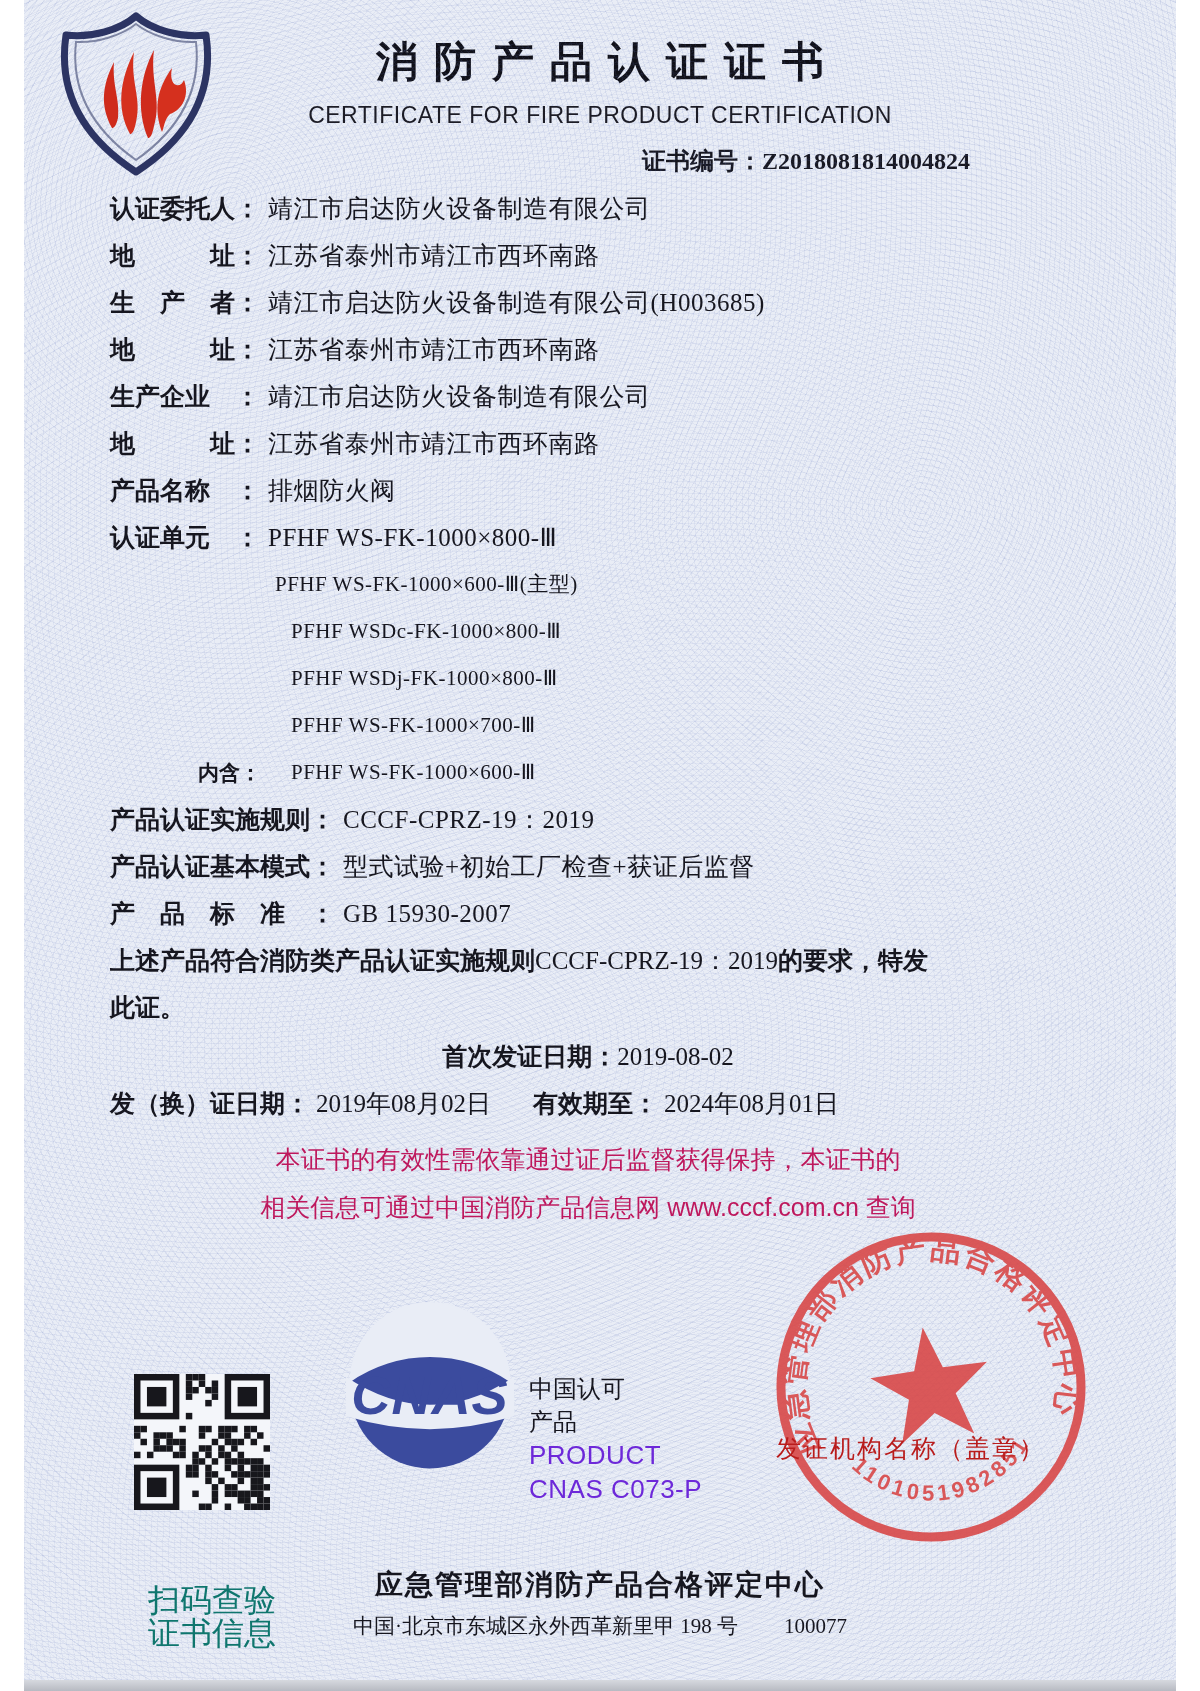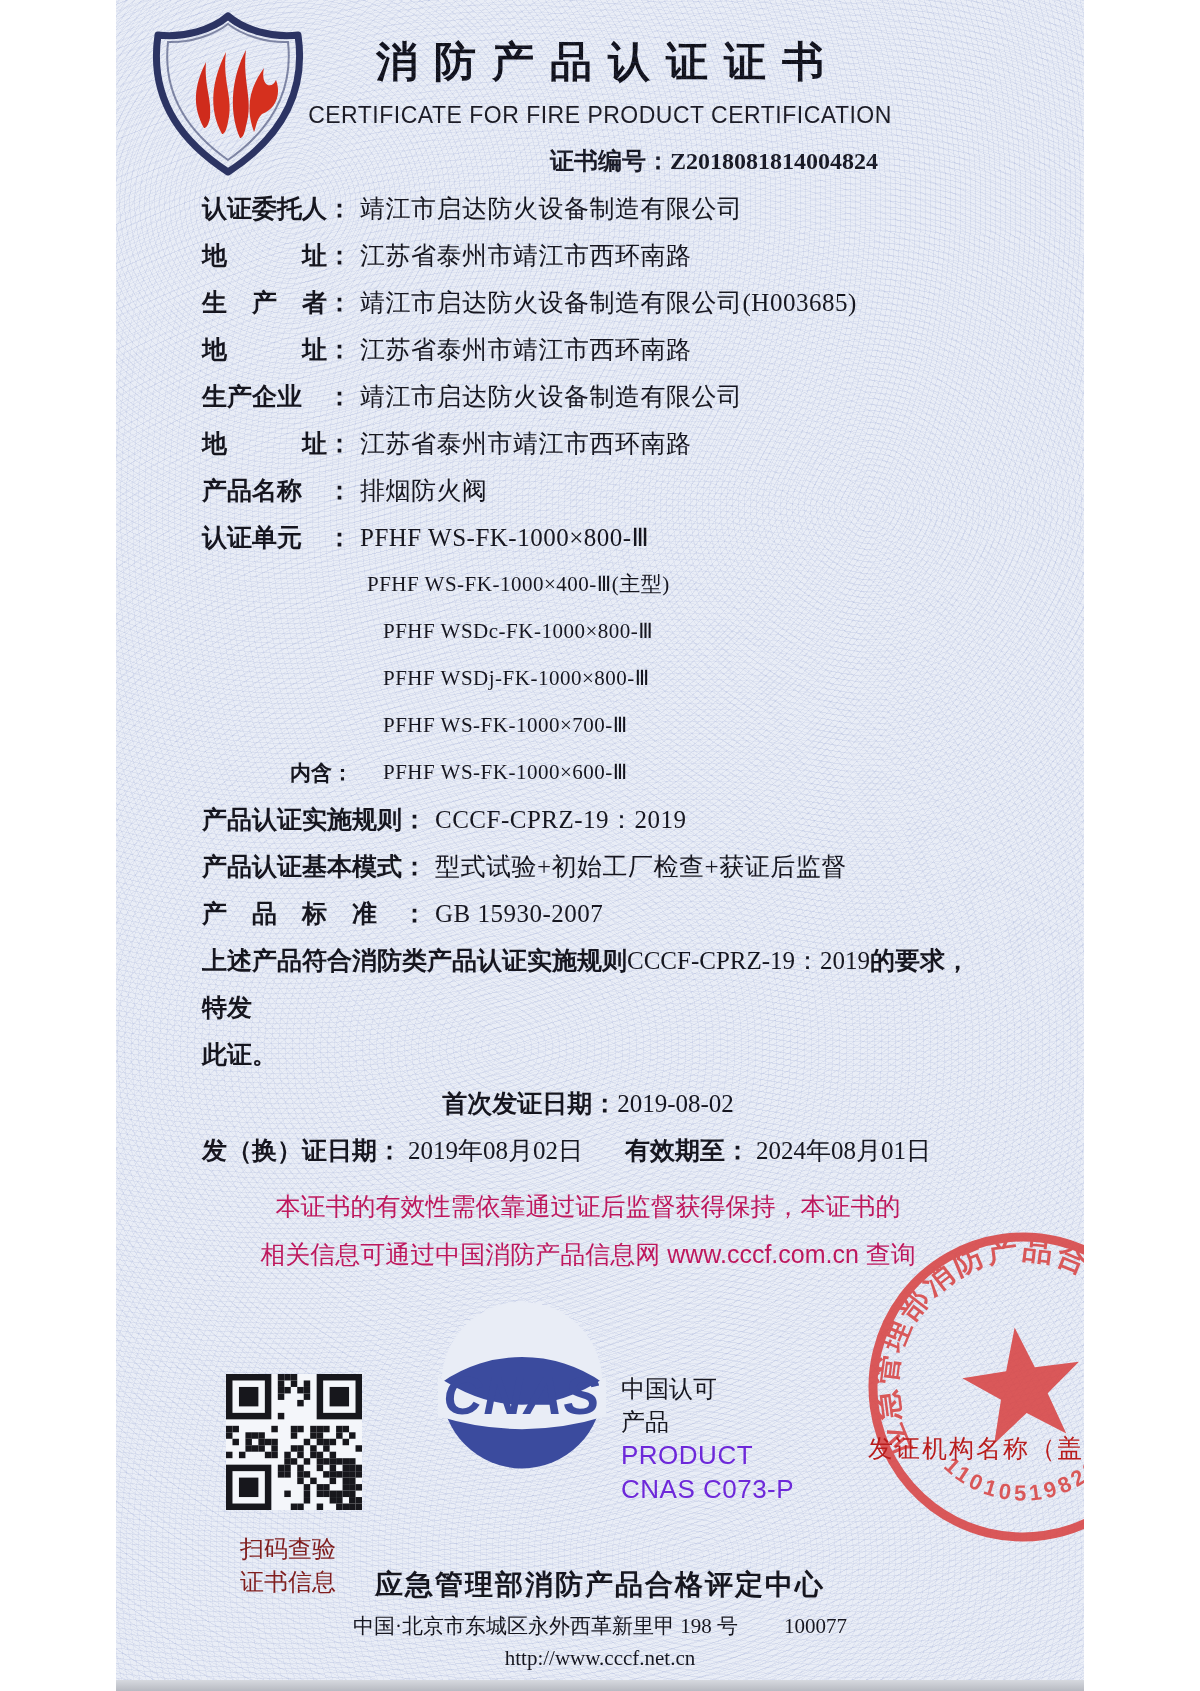--- a/index.html
+++ b/index.html
@@ -1,18 +1,18 @@
 <!DOCTYPE html>
 <html><head>
 <meta charset="utf-8">
 <style>
   html,body{margin:0;padding:0;}
   .page{
     position:relative;
-    width:968px;height:1691px;
+    width:1152px;height:1691px;
     margin:0 auto;
     background-color:#e9edf6;
     overflow:hidden;
     font-family:"Liberation Sans",sans-serif;
     color:#16161f;
   }
   .guilloche{
     position:absolute;inset:0;
     background-image:
       repeating-radial-gradient(circle at 18% 12%, rgba(96,116,186,.10) 0 1px, rgba(0,0,0,0) 1px 5px),
@@ -49,21 +49,21 @@
   .issue-first{text-align:center;font-size:25px;line-height:47px;margin-top:2px;}
   .issue-first .lbl{font-weight:bold;}
   .issue-first .val{font-family:"Liberation Serif",serif;}
   .issue-re{font-size:25px;line-height:47px;display:flex;align-items:baseline;}
   .issue-re .lbl{font-weight:bold;white-space:pre;}
   .issue-re .val{font-family:"Liberation Serif",serif;margin-left:6px;}
   .issue-re .gap{width:42px;}
   .notice{text-align:center;font-size:25px;line-height:48px;margin-top:8px;color:#be185d;}
   
   .qr{position:absolute;left:110px;top:1374px;}
-  .qr-caption{position:absolute;left:124px;top:1532px;font-size:24px;line-height:33px;color:#7f1d1d;}
+  .qr-caption{position:absolute;left:124px;top:1584px;font-size:32px;line-height:33px;color:#0f766e;}
   .cnas{position:absolute;left:312px;top:1302px;}
   .accred{position:absolute;left:505px;top:1372px;}
   .accred .zh{font-size:24px;line-height:33px;}
   .accred .en{font-size:26px;line-height:34px;letter-spacing:.5px;color:#6d28d9;}
   .stamp{position:absolute;left:742px;top:1222px;opacity:.88;}
   .stamp-label{
     position:absolute;left:752px;top:1432px;width:310px;
     font-family:"Liberation Serif",serif;font-size:25px;letter-spacing:2px;color:#b91c1c;white-space:nowrap;
   }
   .org-name{position:absolute;left:0;width:100%;top:1566px;text-align:center;font-size:28px;font-weight:bold;letter-spacing:2px;}
@@ -124,21 +124,21 @@
         <span class="val">排烟防火阀</span>
       </div>
     <div class="row">
         <span class="lbl">认证单元　：</span>
         <span class="val">PFHF WS-FK-1000×800-Ⅲ</span>
       </div>
 
     <div class="inc-row">
       <span class="inc-lbl">内含：</span>
       <div class="inc-items">
-        <div>PFHF WS-FK-1000×400-Ⅲ(主型)</div>
+        <div>PFHF WS-FK-1000×600-Ⅲ(主型)</div>
         <div>PFHF WSDc-FK-1000×800-Ⅲ</div>
         <div>PFHF WSDj-FK-1000×800-Ⅲ</div>
         <div>PFHF WS-FK-1000×700-Ⅲ</div>
         <div>PFHF WS-FK-1000×600-Ⅲ</div>
       </div>
     </div>
 
     <div class="row">
         <span class="lbl">产品认证实施规则：</span>
         <span class="val">CCCF-CPRZ-19：2019</span>
@@ -339,16 +339,15 @@
         <text font-family="Liberation Sans, sans-serif" font-size="22" font-weight="bold" fill="#d84444" letter-spacing="4">
           <textPath href="#arcBot" startOffset="50%" text-anchor="middle">1101051982851</textPath>
         </text>
       </g>
     </svg>
   </div>
   <div class="stamp-label">发证机构名称（盖章）</div>
 
   <div class="org-name">应急管理部消防产品合格评定中心</div>
   <div class="addr"><span>中国·北京市东城区永外西革新里甲 198 号</span><span class="post">100077</span></div>
-  <div class="site">http://www.cccf.net.cn</div>
 
   <div class="scan-strip"></div>
 </div>
 
 </body></html>

